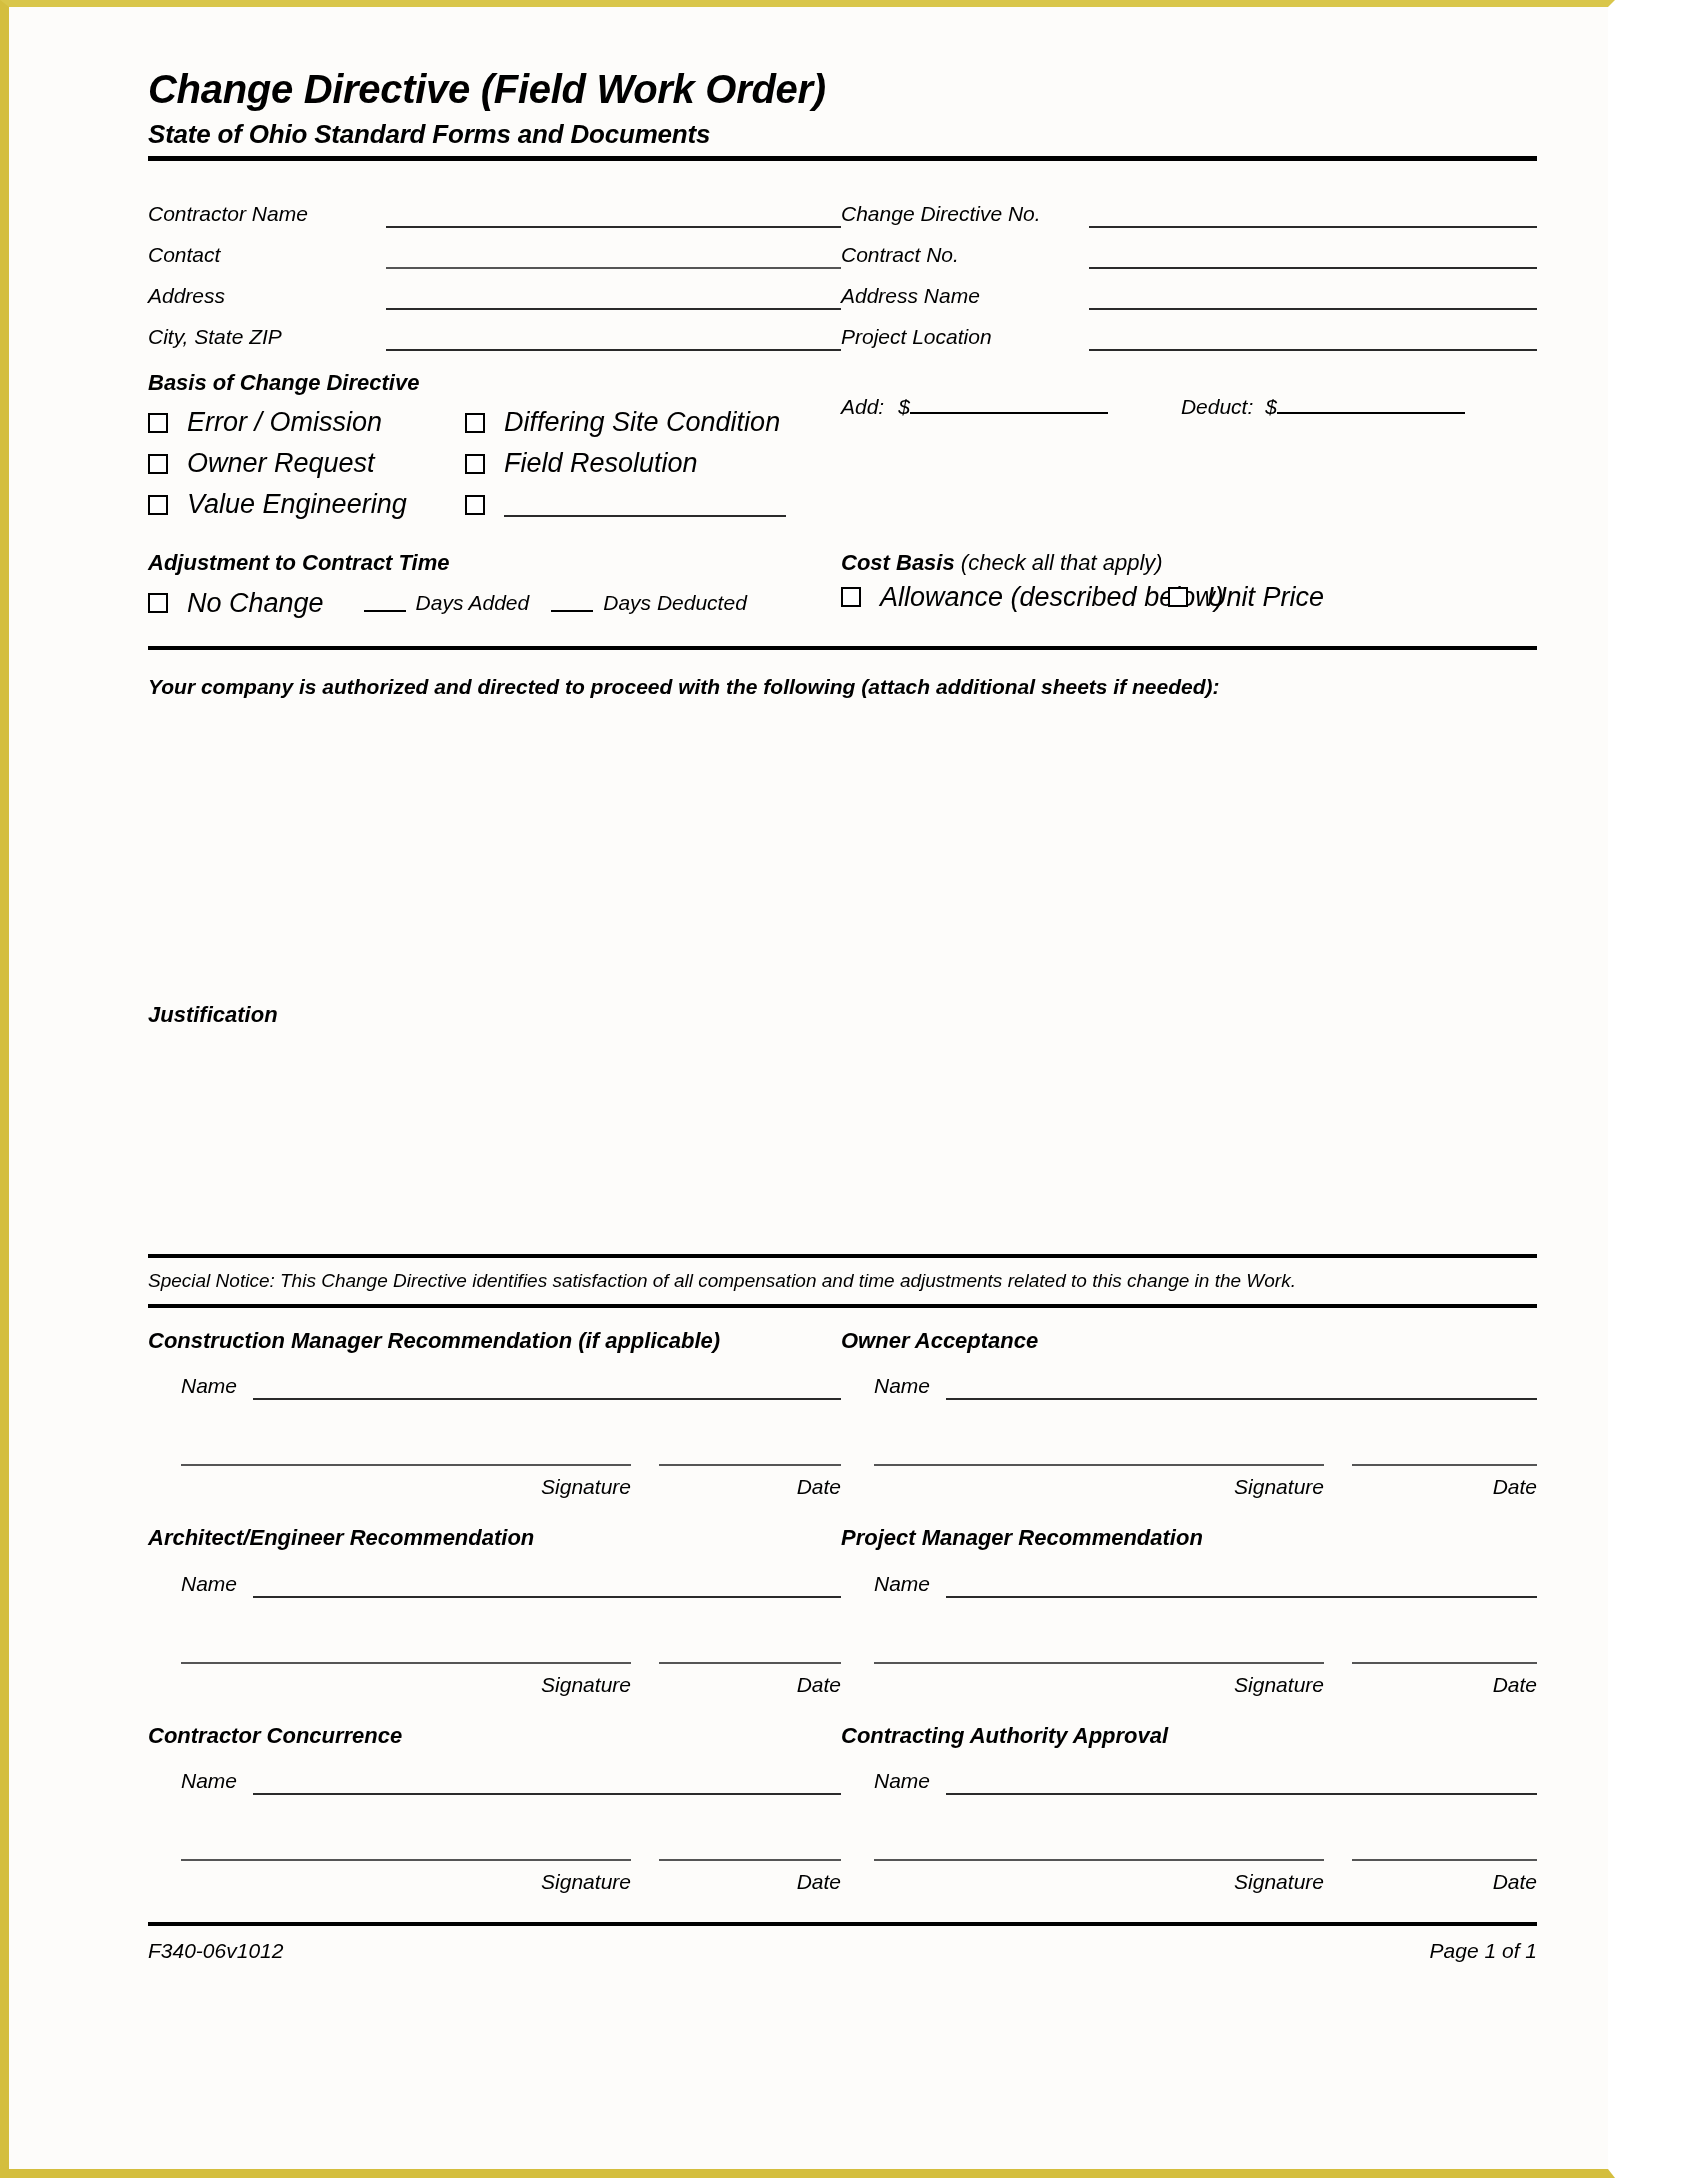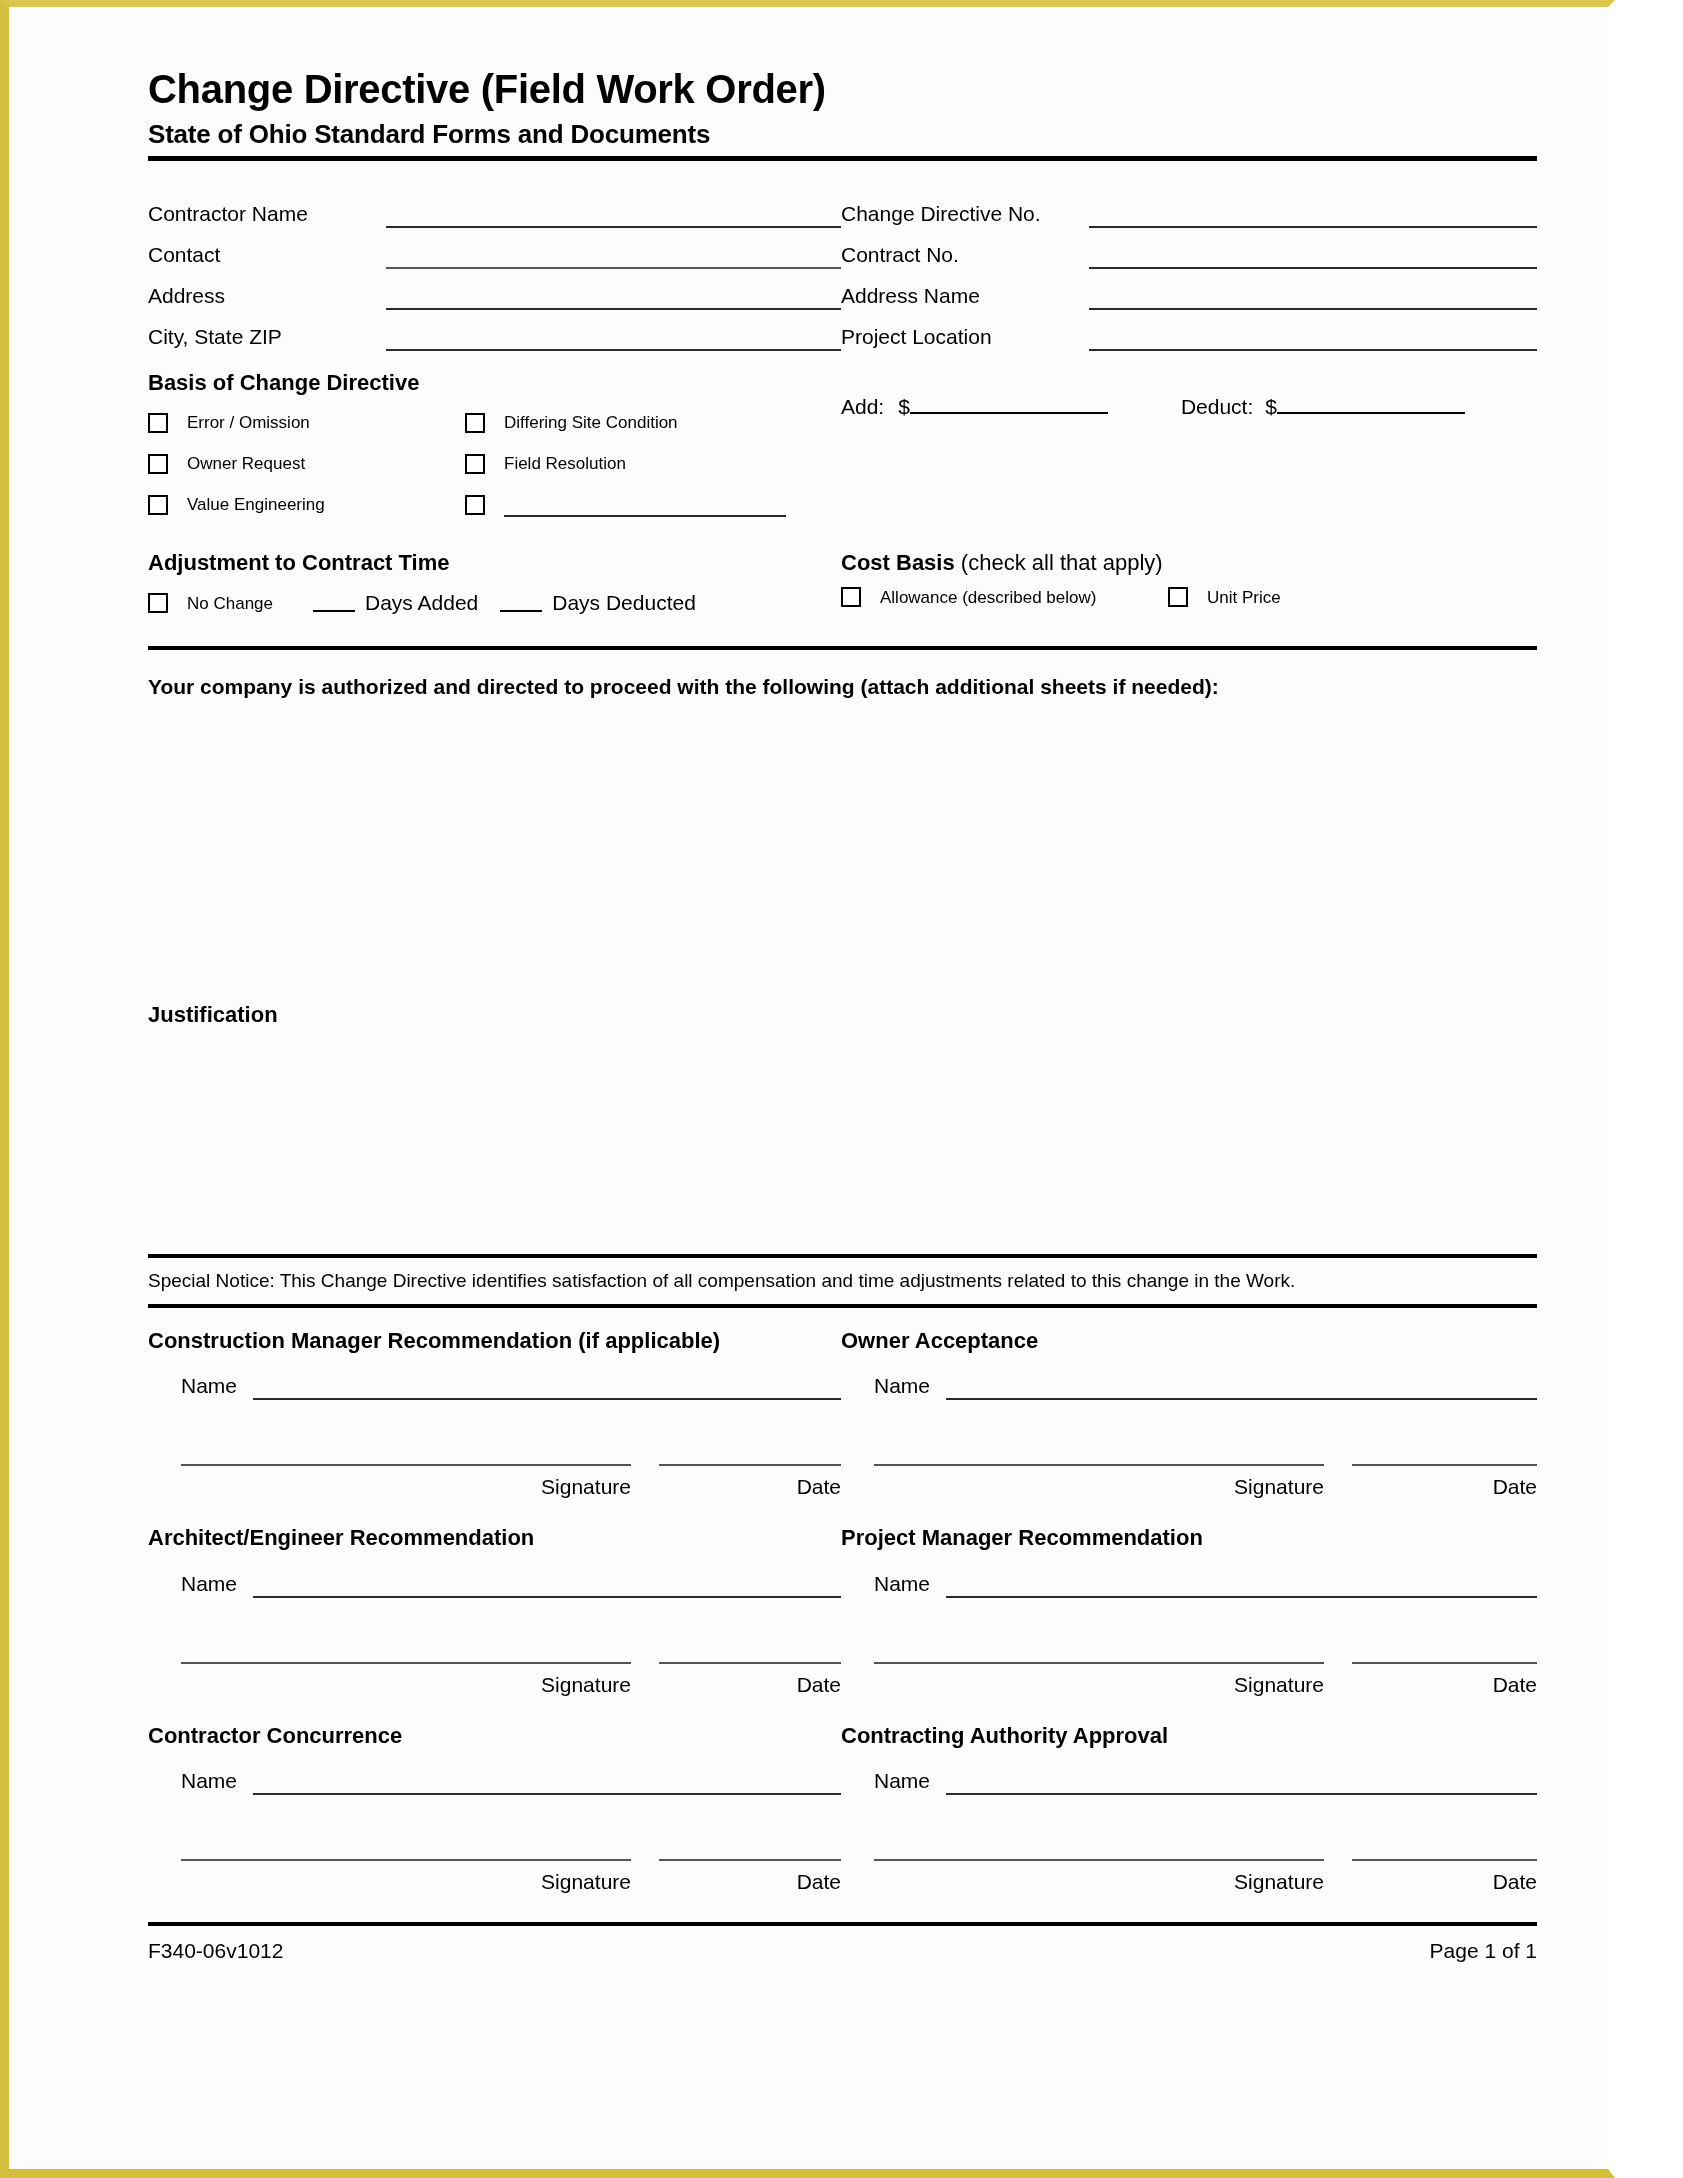--- a/index.html
+++ b/index.html
@@ -19,20 +19,21 @@
   .page-frame {
     position: relative;
     width: 1615px;
     height: 2178px;
     box-sizing: border-box;
     border-left: 9px solid #d4be3e;
     border-top: 7px solid #d9c64a;
     border-right: 7px solid #ffffff;
     border-bottom: 9px solid #d4be3e;
     background: #4d7c0f;
+    font-style: italic;
   }
   .paper {
     position: absolute;
     left: 0; top: 0; right: 0; bottom: 0;
     background: #fdfcfa;
   }
   .sheet {
     position: absolute;
     left: 139px;
     top: 61px;
@@ -114,21 +115,21 @@
   }
   .cb {
     width: 20px;
     height: 20px;
     border: 2px solid #000;
     box-sizing: border-box;
     flex: none;
     background: #fff;
   }
   .cb-label {
-    font-size: 17px;
+    font-size: 27px;
     line-height: 1;
     margin-left: 19px;
     white-space: nowrap;
   }
   .cb-item {
     display: flex;
     align-items: center;
   }
   .cb-writein {
     margin-left: 19px;

